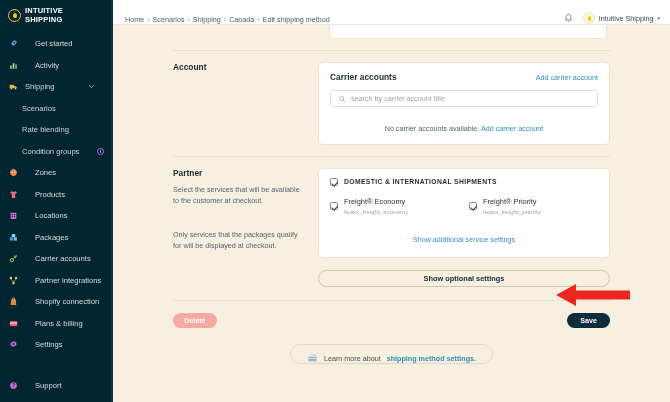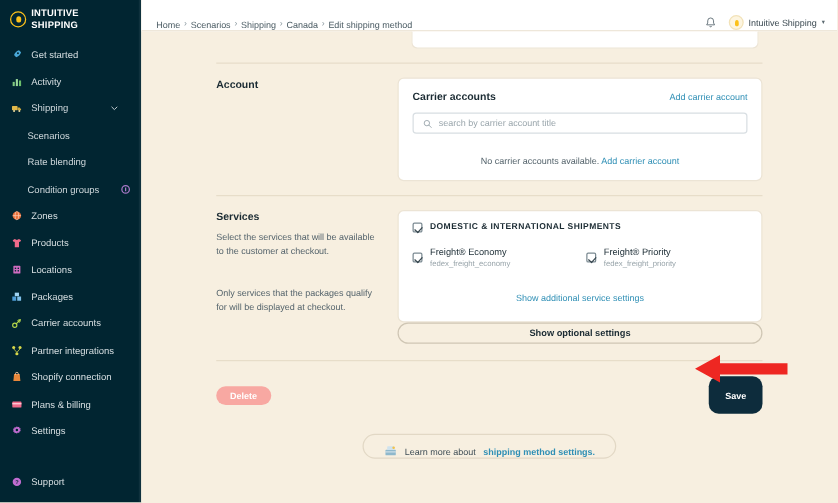--- a/index.html
+++ b/index.html
@@ -51,21 +51,21 @@
     font-weight: bold;
     line-height: 8.4px;
     letter-spacing: 0.2px;
     white-space: pre-line;
   }
   .nav { flex: 1 1 auto; padding-top: 2px; }
   .nav-item {
     display: flex; align-items: center;
     height: 21.5px;
     padding-left: 9px;
-    gap: 7px;
+    gap: 17px;
     cursor: pointer;
   }
   .nav-ico {
     width: 9px; height: 9px;
     flex: 0 0 9px;
     display: block;
   }
   .nav-label {
     color: #d7dfe2;
     font-size: 7.6px;
@@ -342,20 +342,21 @@
     color: #98a4aa;
     line-height: 7px;
   }
   .svc-more {
     text-align: center;
     margin-top: 13px;
   }
 
   .optional-row {
     display: flex;
+    padding-top: 12px;
     justify-content: center;
   }
   .optional-spacer { width: 145px; flex: 0 0 145px; }
   .optional-btn {
     flex: 1 1 auto;
     height: 17px;
     border: 1px solid #cfc6b4;
     border-radius: 9px;
     background: transparent;
     display: flex; align-items: center; justify-content: center;
@@ -382,21 +383,21 @@
     border: none;
     border-radius: 8px;
     background: #f8a8a2;
     color: #ffffff;
     font-family: "Liberation Sans", sans-serif;
     font-size: 7.2px;
     font-weight: bold;
     cursor: pointer;
   }
   .btn-save {
-    height: 30px;
+    height: 15px;
     padding: 0 13px;
     border: none;
     border-radius: 8px;
     background: #0d2c3c;
     color: #ffffff;
     font-family: "Liberation Sans", sans-serif;
     font-size: 7.2px;
     font-weight: bold;
     cursor: pointer;
   }
@@ -639,21 +640,21 @@
             <span>No carrier accounts available.</span>
             <span class="link">Add carrier account</span>
           </div>
         </div>
       </section>
 
       <div class="hr"></div>
 
       <section class="section">
         <div class="sec-left">
-          <div class="sec-title">Services</div>
+          <div class="sec-title">Partner</div>
           <div class="sec-desc">Select the services that will be available to the customer at checkout.</div>
           <div class="sec-desc">Only services that the packages qualify for will be displayed at checkout.</div>
         </div>
         <div class="panel">
           <div class="grp-head">
             <span class="cb on"></span>
             <span class="grp-label">DOMESTIC &amp; INTERNATIONAL SHIPMENTS</span>
           </div>
           <div class="svc-grid">
             <div class="svc">

